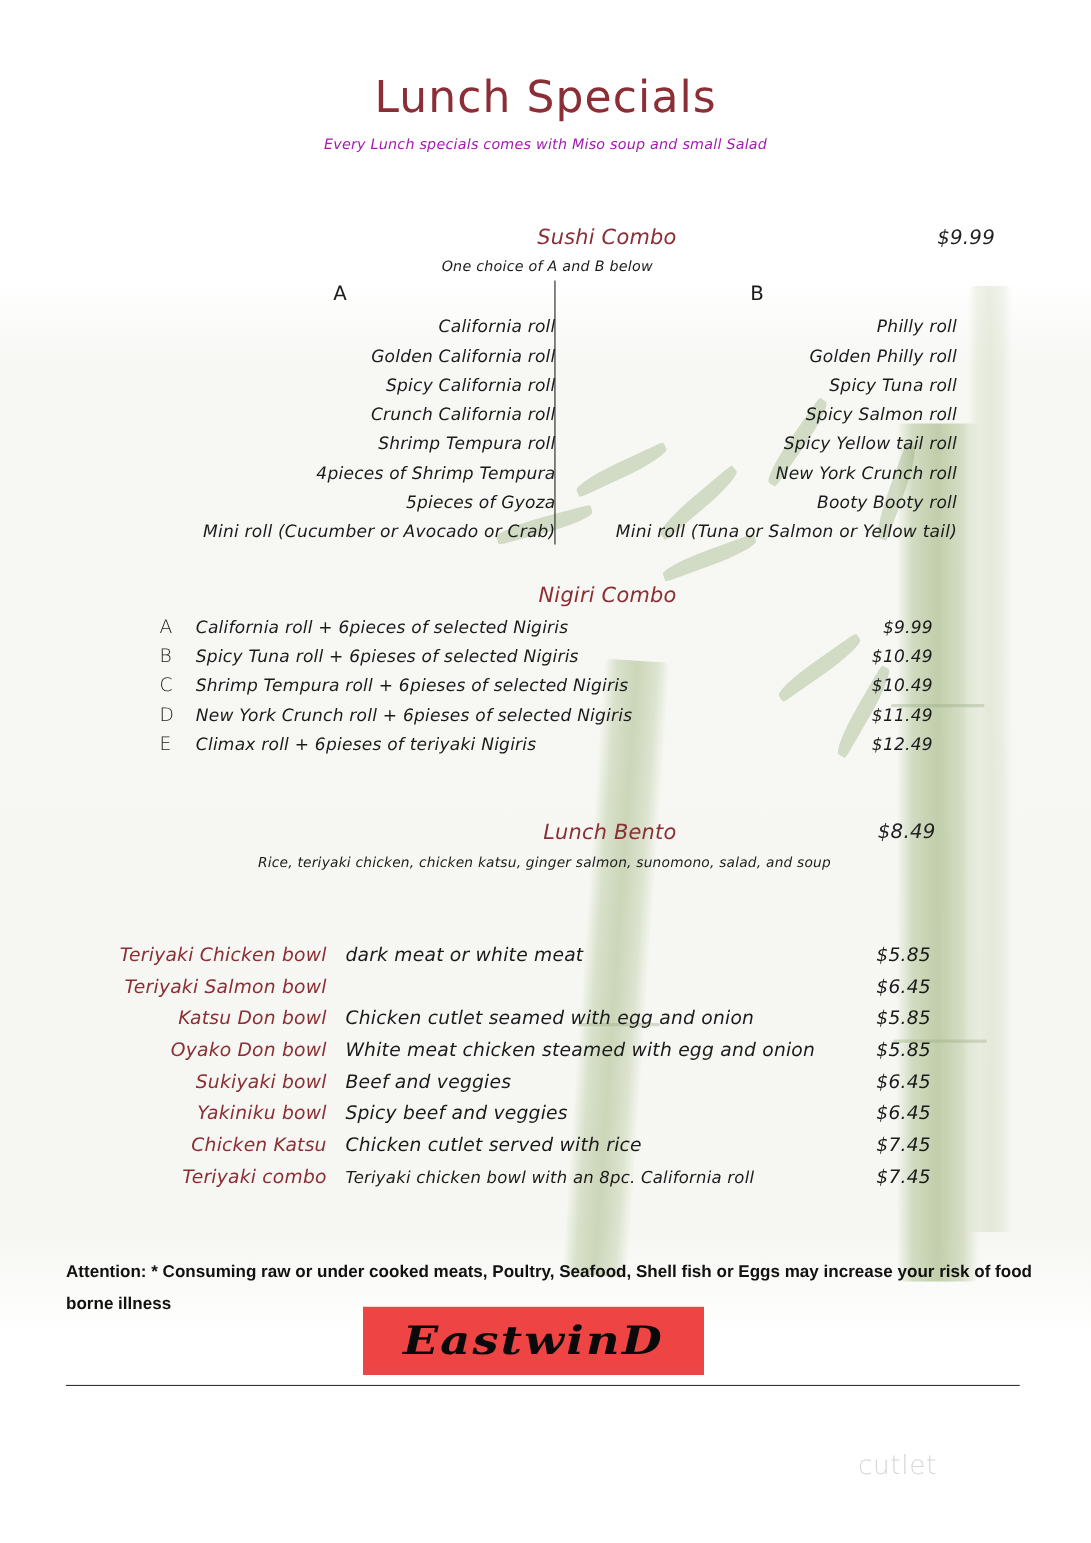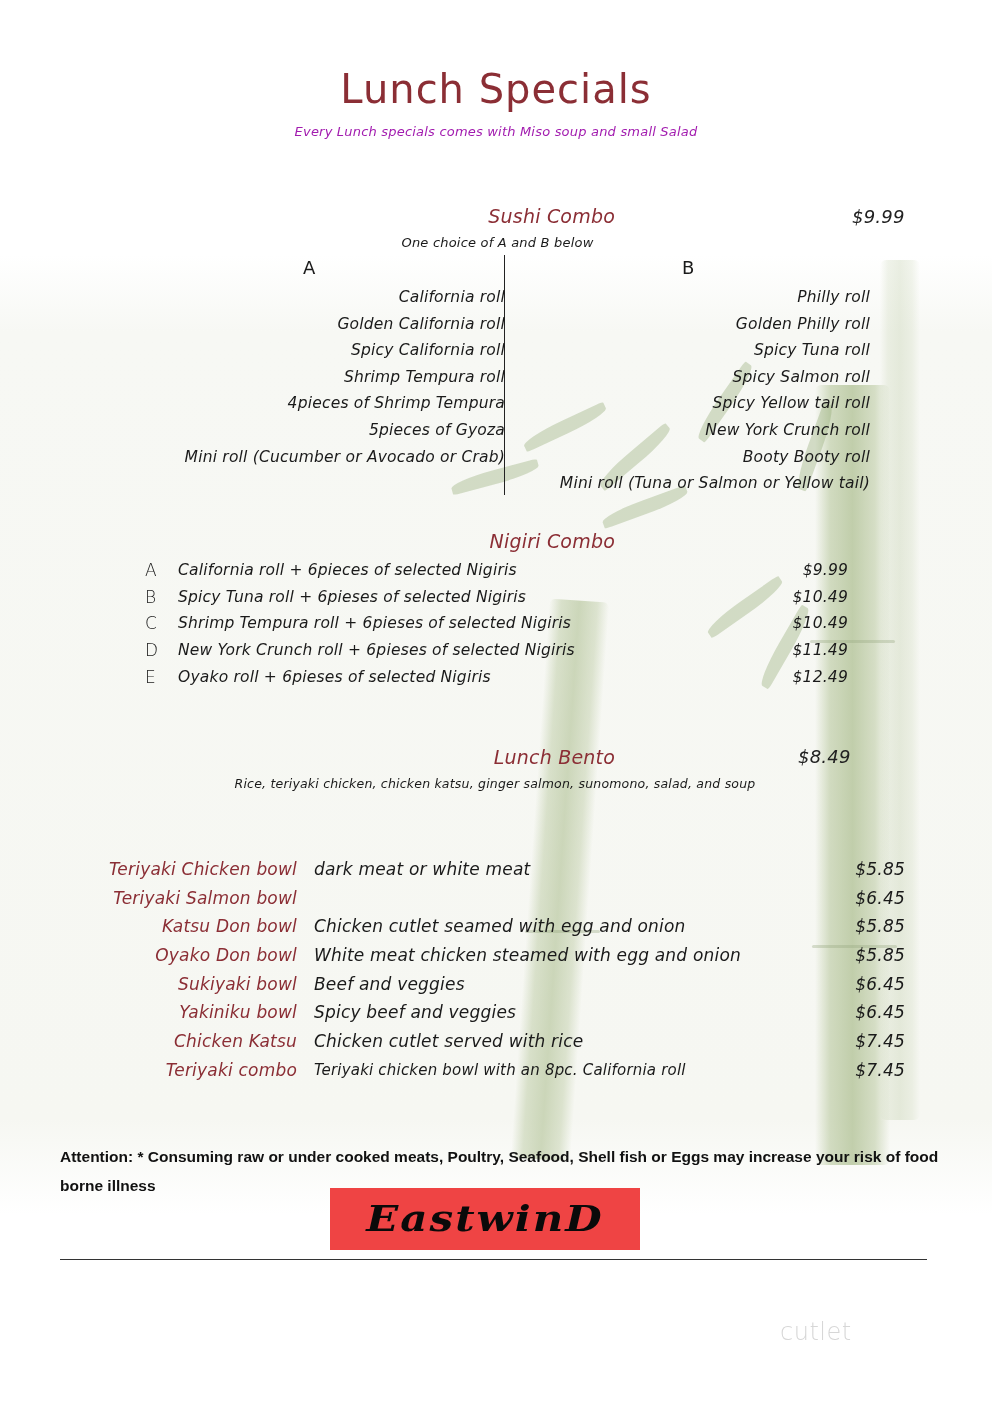--- a/index.html
+++ b/index.html
@@ -58,21 +58,21 @@
     .nigiri .desc { position: absolute; left: 38px; white-space: nowrap; }
     .nigiri .np { position: absolute; right: 12px; width: 80px; text-align: right; }
 
     .bento-desc { position: absolute; top: 776px; left: 180px; width: 630px; text-align: center; font-size: 12.5px; white-space: nowrap; }
 
     .bowls { position: absolute; top: 855px; left: 60px; width: 820px; margin: 0; padding: 0; list-style: none; }
     .bowls li { position: relative; height: 28.7px; line-height: 28.7px; }
     .bowls .bn { position: absolute; left: 0; width: 237px; text-align: right; font-size: 17px; color: #8b2e35; white-space: nowrap; }
     .bowls .bd { position: absolute; left: 254px; font-size: 17px; white-space: nowrap; }
     .bowls .bd.small { font-size: 15px; }
-    .bowls .bp { position: absolute; left: 780px; width: 65px; text-align: right; font-size: 17px; }
+    .bowls .bp { position: absolute; left: 729px; width: 65px; text-align: center; font-size: 17px; }
 
     .attention {
       position: absolute; top: 1143px; left: 60px; width: 880px;
       font-family: "Liberation Sans", sans-serif; font-weight: bold; font-size: 15.5px; line-height: 28.5px; color: #111;
     }
     .logo-box { position: absolute; left: 330px; top: 1188px; width: 310px; height: 62px; background: #ef4444; }
     .logo {
       position: absolute; left: 0; top: 0; width: 310px; text-align: center;
       font-family: "DejaVu Serif", serif; font-weight: bold; font-style: italic; font-size: 42px; letter-spacing: 2px;
       color: #0a0a0a; transform: scaleY(.85); line-height: 62px;
@@ -112,20 +112,21 @@
   <div class="sushi-note hand">One choice of A and B below</div>
 
   <div class="col-letter" style="left:303px;">A</div>
   <div class="col-letter" style="left:682px;">B</div>
   <div class="divider-v"></div>
 
   <ul class="col-list col-a hand">
     <li>California roll</li>
     <li>Golden California roll</li>
     <li>Spicy California roll</li>
+    <li>Crunch California roll</li>
     <li>Shrimp Tempura roll</li>
     <li>4pieces of Shrimp Tempura</li>
     <li>5pieces of Gyoza</li>
     <li>Mini roll (Cucumber or Avocado or Crab)</li>
   </ul>
   <ul class="col-list col-b hand">
     <li>Philly roll</li>
     <li>Golden Philly roll</li>
     <li>Spicy Tuna roll</li>
     <li>Spicy Salmon roll</li>
@@ -152,21 +153,21 @@
       <span class="desc">Shrimp Tempura roll + 6pieses of selected Nigiris</span>
       <span class="np">$10.49</span>
     </li>
     <li>
       <span class="let">D</span>
       <span class="desc">New York Crunch roll + 6pieses of selected Nigiris</span>
       <span class="np">$11.49</span>
     </li>
     <li>
       <span class="let">E</span>
-      <span class="desc">Oyako roll + 6pieses of selected Nigiris</span>
+      <span class="desc">Climax roll + 6pieses of teriyaki Nigiris</span>
       <span class="np">$12.49</span>
     </li>
   </ul>
 
   <div class="sec-head hand" style="top:746px;left:380px;width:235px;">Lunch Bento</div>
   <div class="price hand" style="top:746px;left:798px;">$8.49</div>
   <div class="bento-desc hand">Rice, teriyaki chicken, chicken katsu, ginger salmon, sunomono, salad, and soup</div>
 
   <ul class="bowls hand">
     <li>

